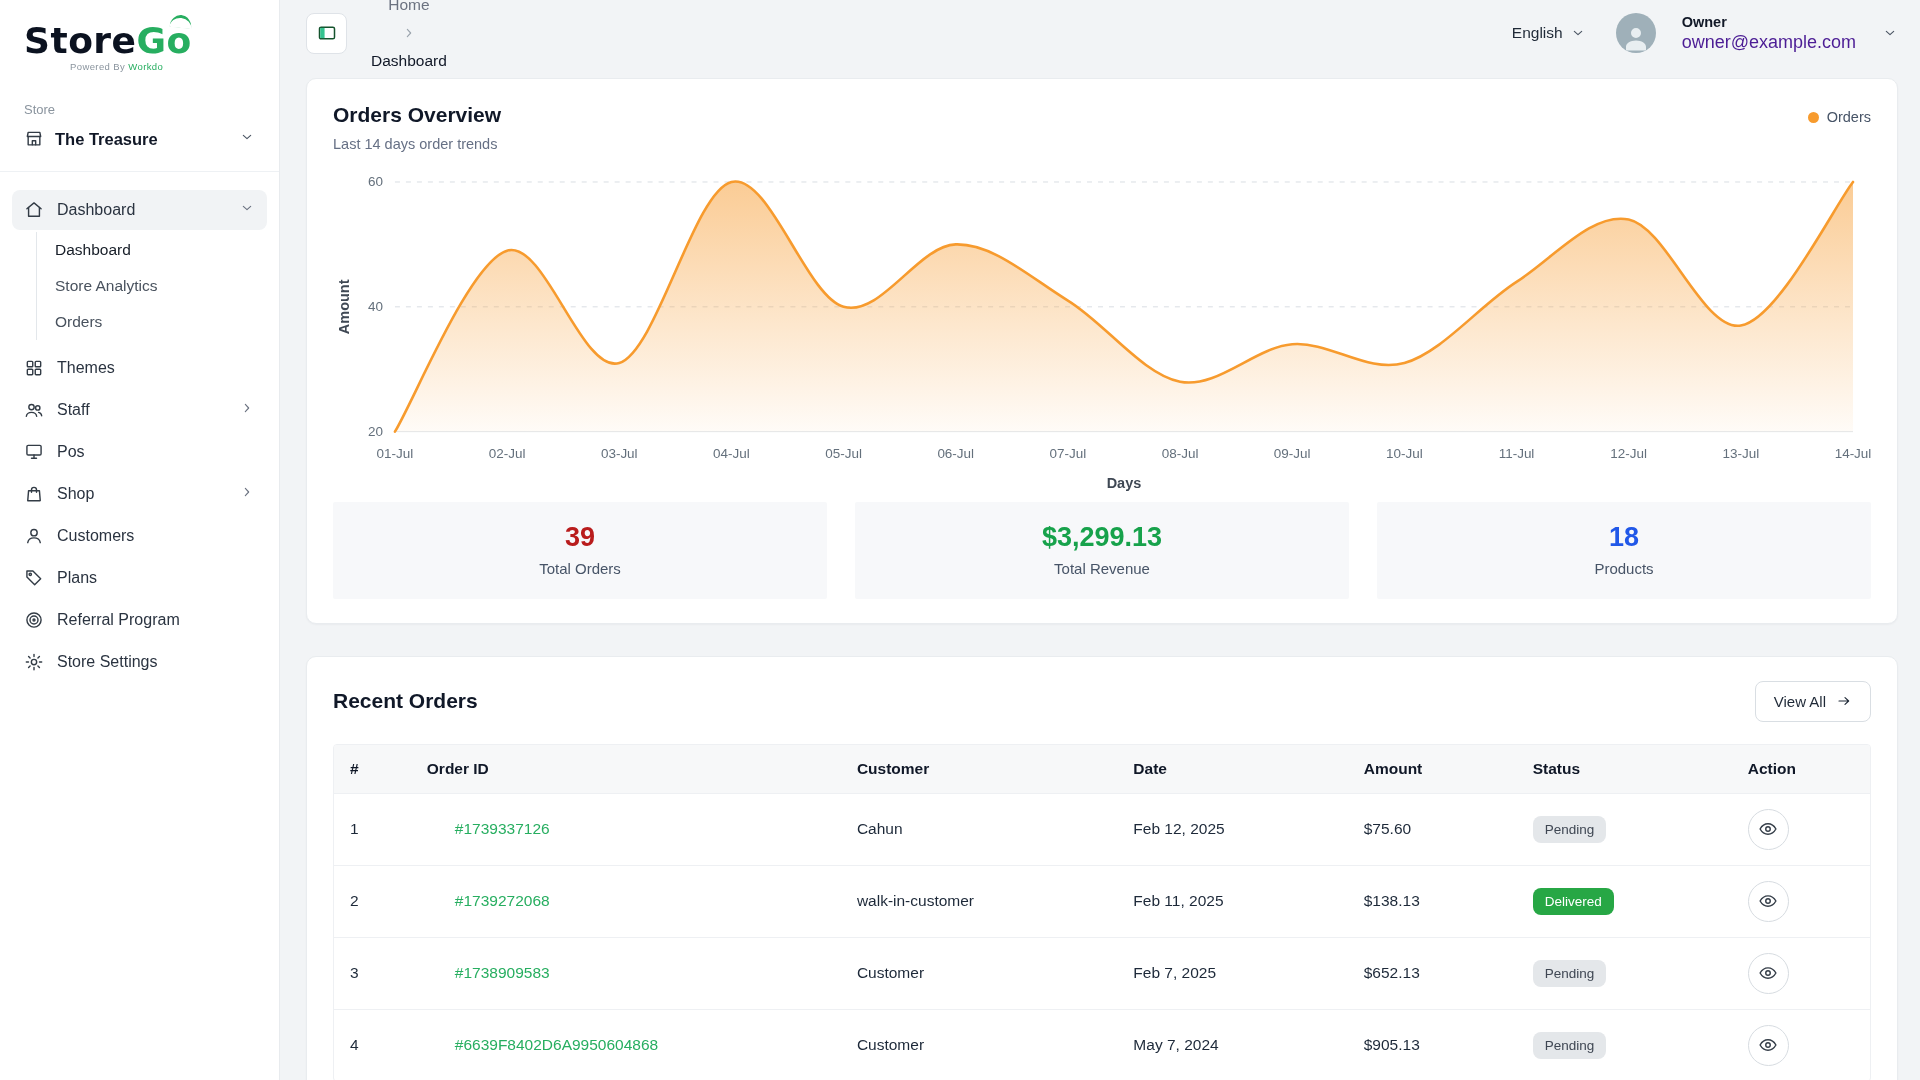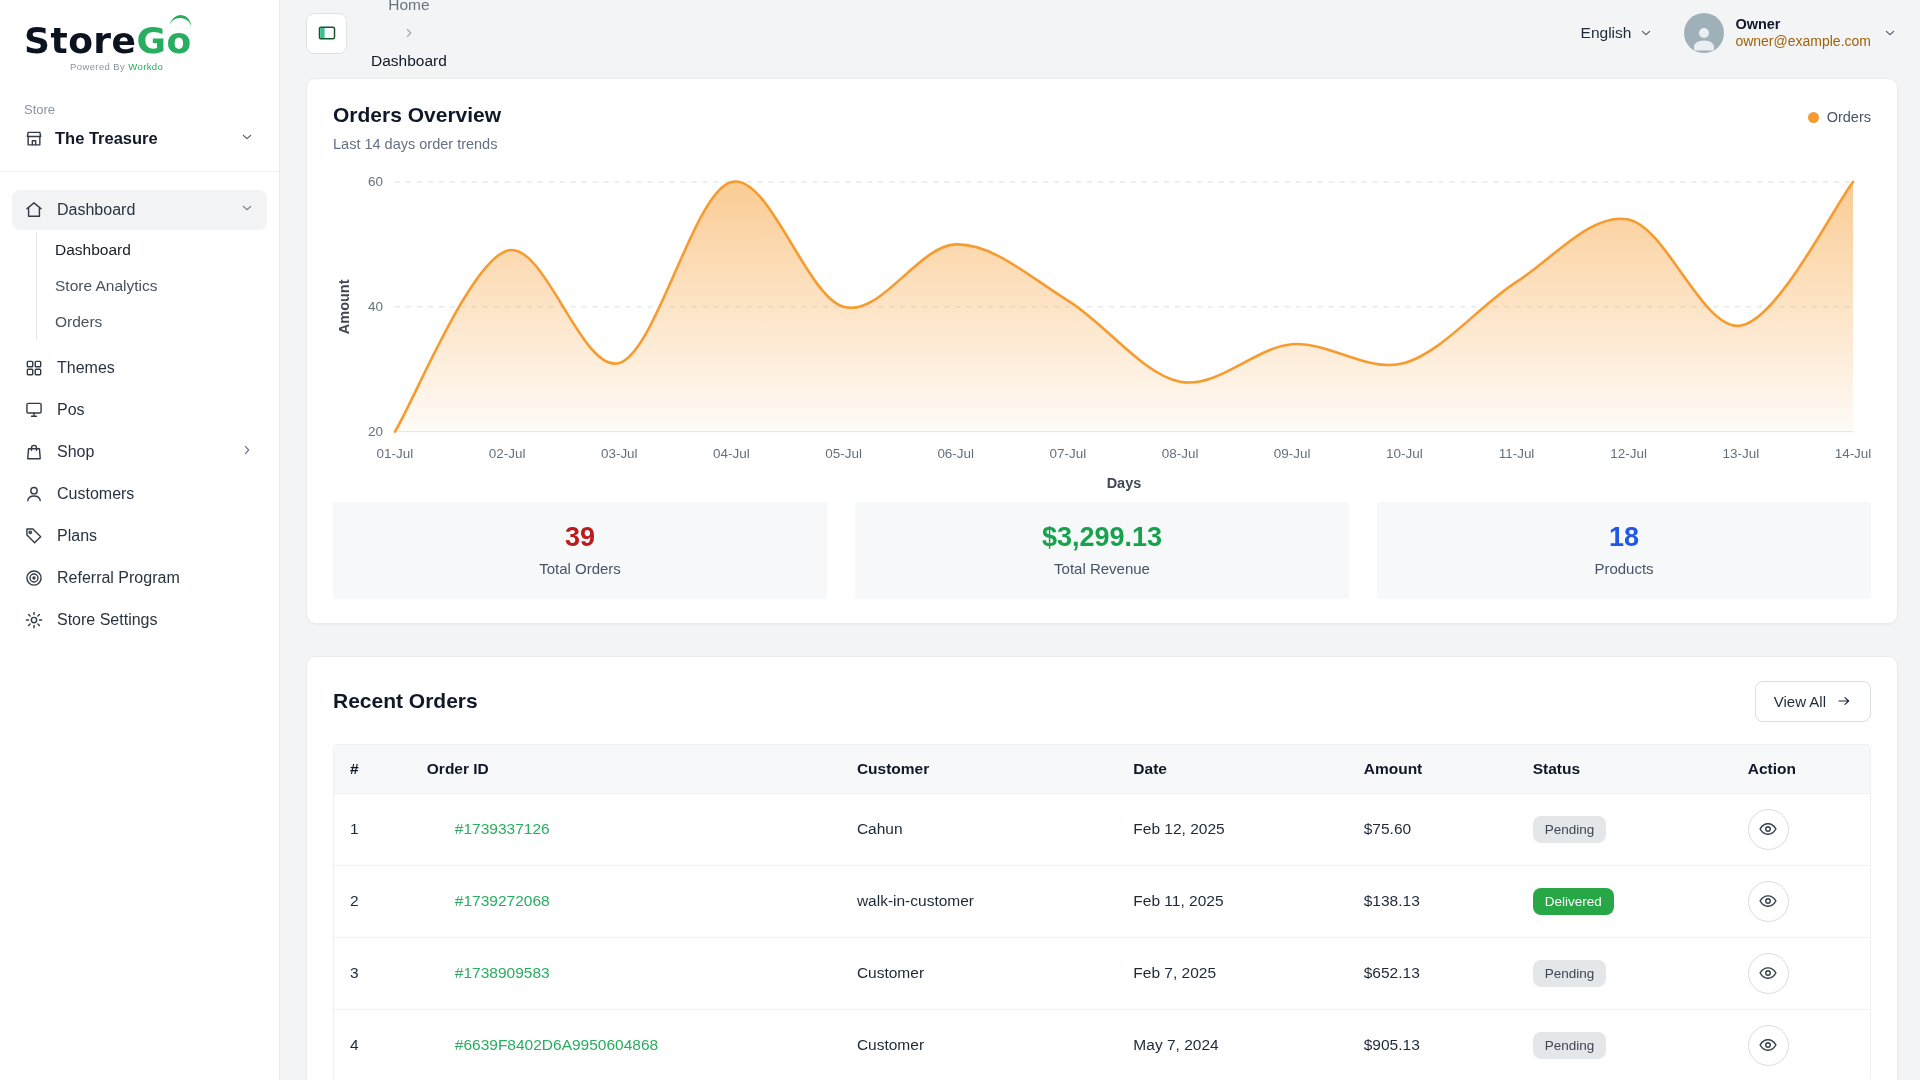--- a/index.html
+++ b/index.html
@@ -14,21 +14,21 @@
   .sidebar { width:280px; min-width:280px; background:#fff; border-right:1px solid #e8ebee; display:flex; flex-direction:column; }
   .logo { padding:20px 24px 8px; cursor:pointer; }
   .logo-text { font-size:36px; font-weight:800; color:#0b1220; letter-spacing:.5px; font-family:"DejaVu Sans", sans-serif; }
   .logo-go { color:#27ae60; position:relative; }
   .logo-go::after { content:""; position:absolute; top:-5px; right:0; width:22px; height:10px;
     border-top:3px solid #27ae60; border-radius:50% 50% 0 0 / 100% 100% 0 0; transform:rotate(6deg); }
   .powered { font-size:9.5px; color:#8a949e; padding-left:46px; letter-spacing:.4px; }
   .powered-brand { color:#27ae60; }
   .store-section { padding:22px 24px 4px; }
   .section-label { font-size:13px; color:#8a949e; margin-bottom:12px; }
-  .store-select { display:flex; align-items:flex-start; gap:11px; font-size:16.5px; font-weight:600; color:#111827; cursor:pointer; }
+  .store-select { display:flex; align-items:center; gap:11px; font-size:16.5px; font-weight:600; color:#111827; cursor:pointer; }
   .store-select .chev-end { margin-left:auto; color:#4b5563; }
   .nav { margin-top:18px; border-top:1px solid #eef1f4; padding:16px 12px; flex:1; }
   .nav-item { display:flex; align-items:center; gap:13px; padding:10px 12px; border-radius:8px;
     font-size:16px; color:#2a3340; cursor:pointer; margin:2px 0; }
   .nav-item.active { background:#f1f3f5; }
   .nav-item .chev-end { margin-left:auto; color:#6b7280; }
   .nav-icon { display:flex; color:#333c46; }
   .submenu { margin:2px 0 8px 24px; border-left:1px solid #e3e7eb; }
   .sub-item { padding:9px 0 9px 18px; font-size:15.5px; color:#49525e; cursor:pointer; }
   .sub-item.current { color:#161d27; }
@@ -37,26 +37,26 @@
   .main { flex:1; display:flex; flex-direction:column; padding:0 22px 0 26px; overflow:hidden; }
   .topbar { height:66px; display:flex; align-items:center; }
   .toggle-btn { width:41px; height:41px; border:1px solid #dfe3e8; border-radius:8px; background:#fff;
     display:flex; align-items:center; justify-content:center; cursor:pointer; }
   .breadcrumb { display:flex; align-items:center; gap:11px; margin-left:24px; font-size:15.5px;flex-direction:column; }
   .bc-home { color:#6b7280; cursor:pointer; }
   .bc-sep { color:#9aa3ad; display:flex; }
   .bc-current { color:#111827; }
   .topbar-right { margin-left:auto; display:flex; align-items:center; gap:30px; }
   .lang { display:flex; align-items:center; gap:7px; font-size:15.5px; color:#1f2937; cursor:pointer; }
-  .user { display:flex; align-items:center; gap:11px; cursor:pointer; }
+  .user { display:flex; align-items:center; gap:26px; cursor:pointer; }
   .avatar { width:40px; height:40px; border-radius:50%; background:#9fb0b9; color:#e8eef1;
     display:flex; align-items:flex-end; justify-content:center; overflow:hidden; }
   .user-meta { line-height:1.25; }
   .user-name { font-size:14.5px; font-weight:700; color:#111827; }
-  .user-email { font-size:14px; color:#a16207; }
+  .user-email { font-size:18px; color:#4c1d95; }
   .chev-sm { color:#4b5563; display:flex; }
 
   
   .card { background:#fff; border:1px solid #e9ecef; border-radius:10px; padding:24px 26px;
     box-shadow:0 1px 2px rgba(16,24,40,.04); margin-top:12px; }
   .card-head { display:flex; justify-content:space-between; align-items:flex-start; }
   .card-title { font-size:21px; font-weight:700; color:#101828; }
   .card-sub { font-size:14.5px; color:#667085; margin-top:9px; }
   .legend { display:flex; align-items:center; gap:8px; font-size:14.5px; color:#475467; margin-top:6px; }
   .legend-dot { width:11px; height:11px; border-radius:50%; background:#f79b2e; }
@@ -205,20 +205,31 @@
 
       <div class="nav-item">
         <span class="nav-icon">
             <svg class="icon">
               <use href="#i-grid"></use>
             </svg>
           </span>
         <span>Themes</span>
       </div>
 
+      <div class="nav-item">
+        <span class="nav-icon">
+            <svg class="icon">
+              <use href="#i-users"></use>
+            </svg>
+          </span>
+        <span>Staff</span>
+        <span class="chev-end"><svg class="icon icon-sm">
+              <use href="#i-chev-right"></use>
+            </svg></span>
+      </div>
 
       <div class="nav-item">
         <span class="nav-icon">
             <svg class="icon">
               <use href="#i-pos"></use>
             </svg>
           </span>
         <span>Pos</span>
       </div>
 

